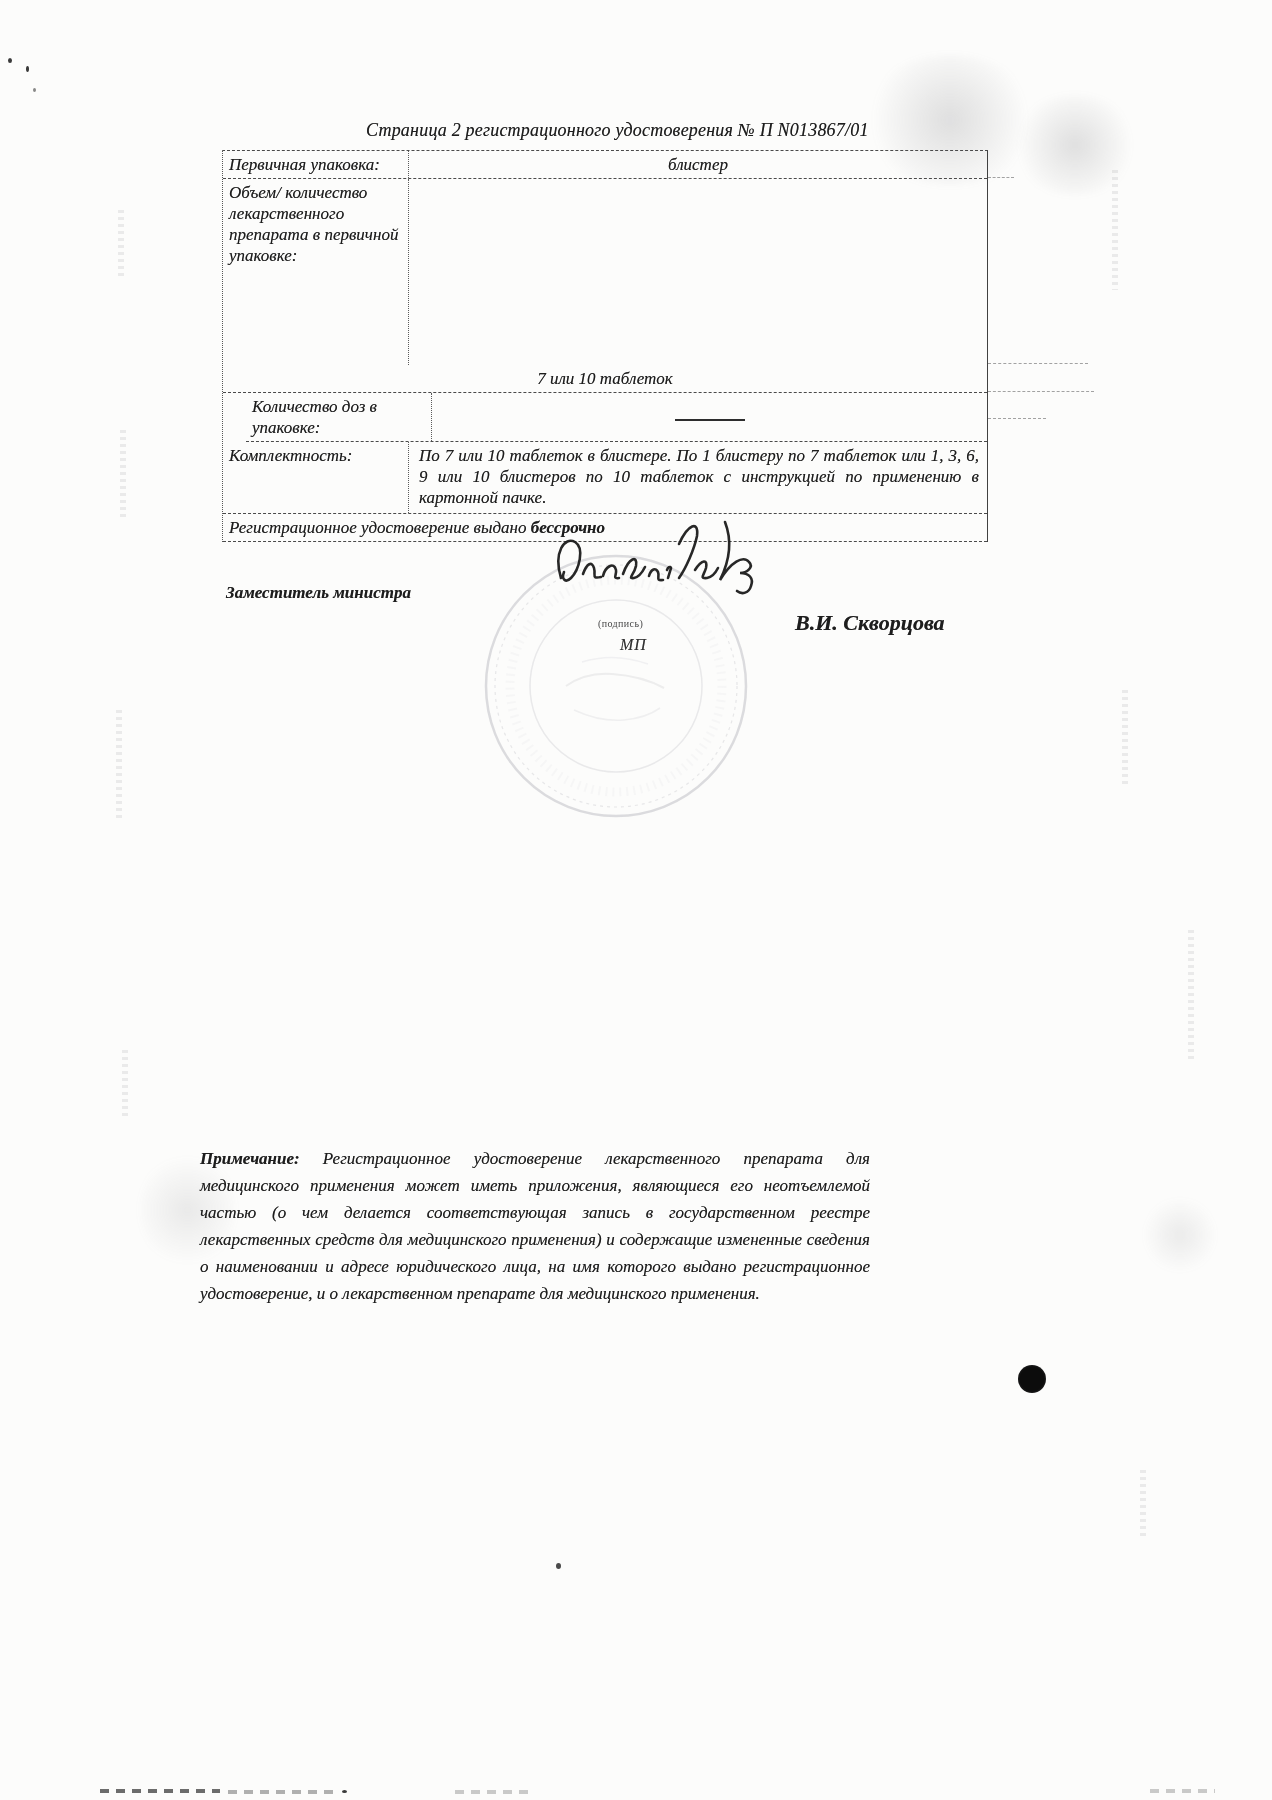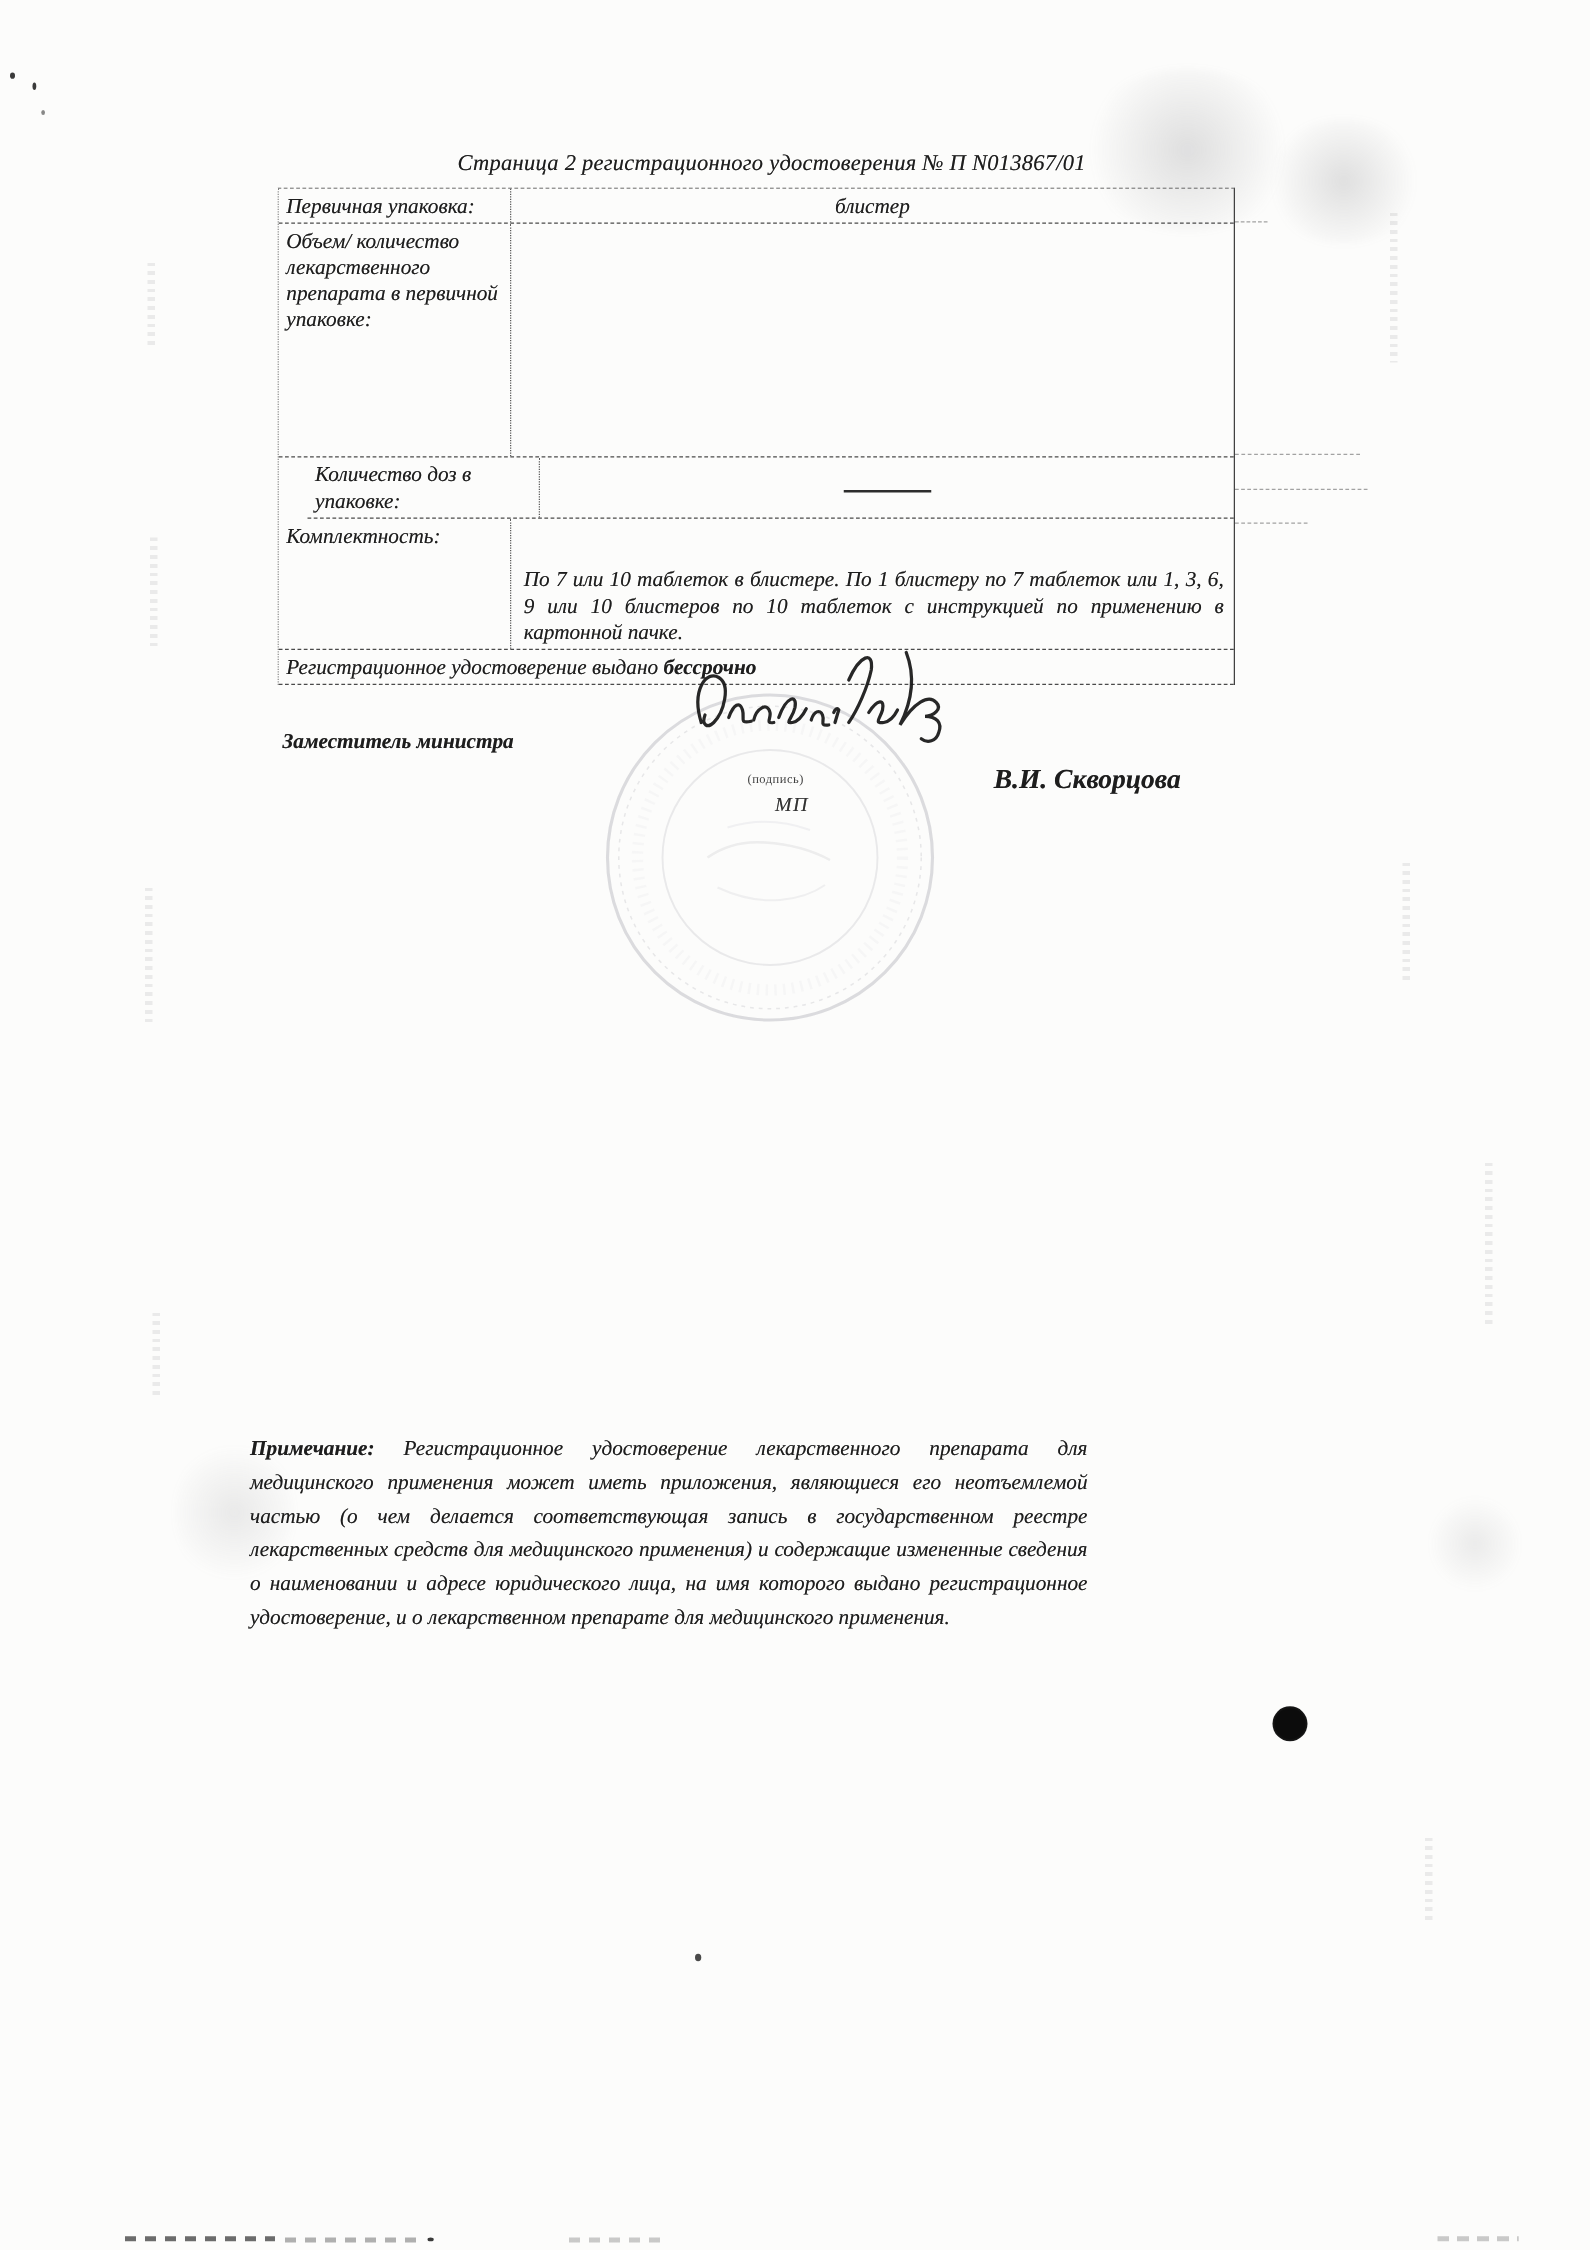--- a/index.html
+++ b/index.html
@@ -35,21 +35,21 @@
     padding:3px 4px 3px 6px;
   }
   .cell-value{flex:1;padding:3px 12px;text-align:center;}
   .row-volume .cell-value{display:flex;align-items:center;justify-content:center;}
   .row-volume{min-height:68px;flex-direction:column;}
   .row-primary{min-height:27px;}
   .row-doses{min-height:46px;margin-left:23px;}
   .row-doses .cell-value{padding-top:12px;}
   .dash-line{display:inline-block;width:70px;height:0;border-top:2px solid #2d2d2d;}
   .row-kit{min-height:72px;}
-  .row-kit .cell-value{text-align:justify;padding:3px 8px 3px 10px;margin-top:35px;}
+  .row-kit .cell-value{text-align:justify;padding:3px 8px 3px 10px;}
   .row-docs .cell-label{width:272px;flex:0 0 272px;}
   .row-docs{min-height:28px;}
   .row-docs .cell-value{text-align:left;font-weight:bold;padding-left:8px;}
   .row-validity{min-height:27px;}
   .row-validity .cell-full{flex:1;padding:3px 6px;text-align:left;}
   .b{font-weight:bold;}
 
   .ext{position:absolute;border-top:1px dashed #5a5a5a;opacity:.55;}
 
   
@@ -105,20 +105,21 @@
 
   <div class="header txt">Страница 2  регистрационного удостоверения № П N013867/01</div>
 
   <div class="reg-table">
     <div class="row row-primary">
       <div class="cell-label txt">Первичная упаковка:</div>
       <div class="cell-value txt">блистер</div>
     </div>
     <div class="row row-volume">
       <div class="cell-label txt">Объем/ количество лекарственного препарата в первичной упаковке:</div>
+      <div class="cell-value txt">7 или 10 таблеток</div>
     </div>
     <div class="row row-doses">
       <div class="cell-label txt">Количество доз в упаковке:</div>
       <div class="cell-value"><span class="dash-line"></span></div>
     </div>
     <div class="row row-kit">
       <div class="cell-label txt">Комплектность:</div>
       <div class="cell-value txt">По 7 или 10 таблеток в блистере. По 1 блистеру по 7 таблеток или 1, 3, 6, 9 или 10 блистеров по 10 таблеток с инструкцией по применению в картонной пачке.</div>
     </div>
     <div class="row row-validity">

